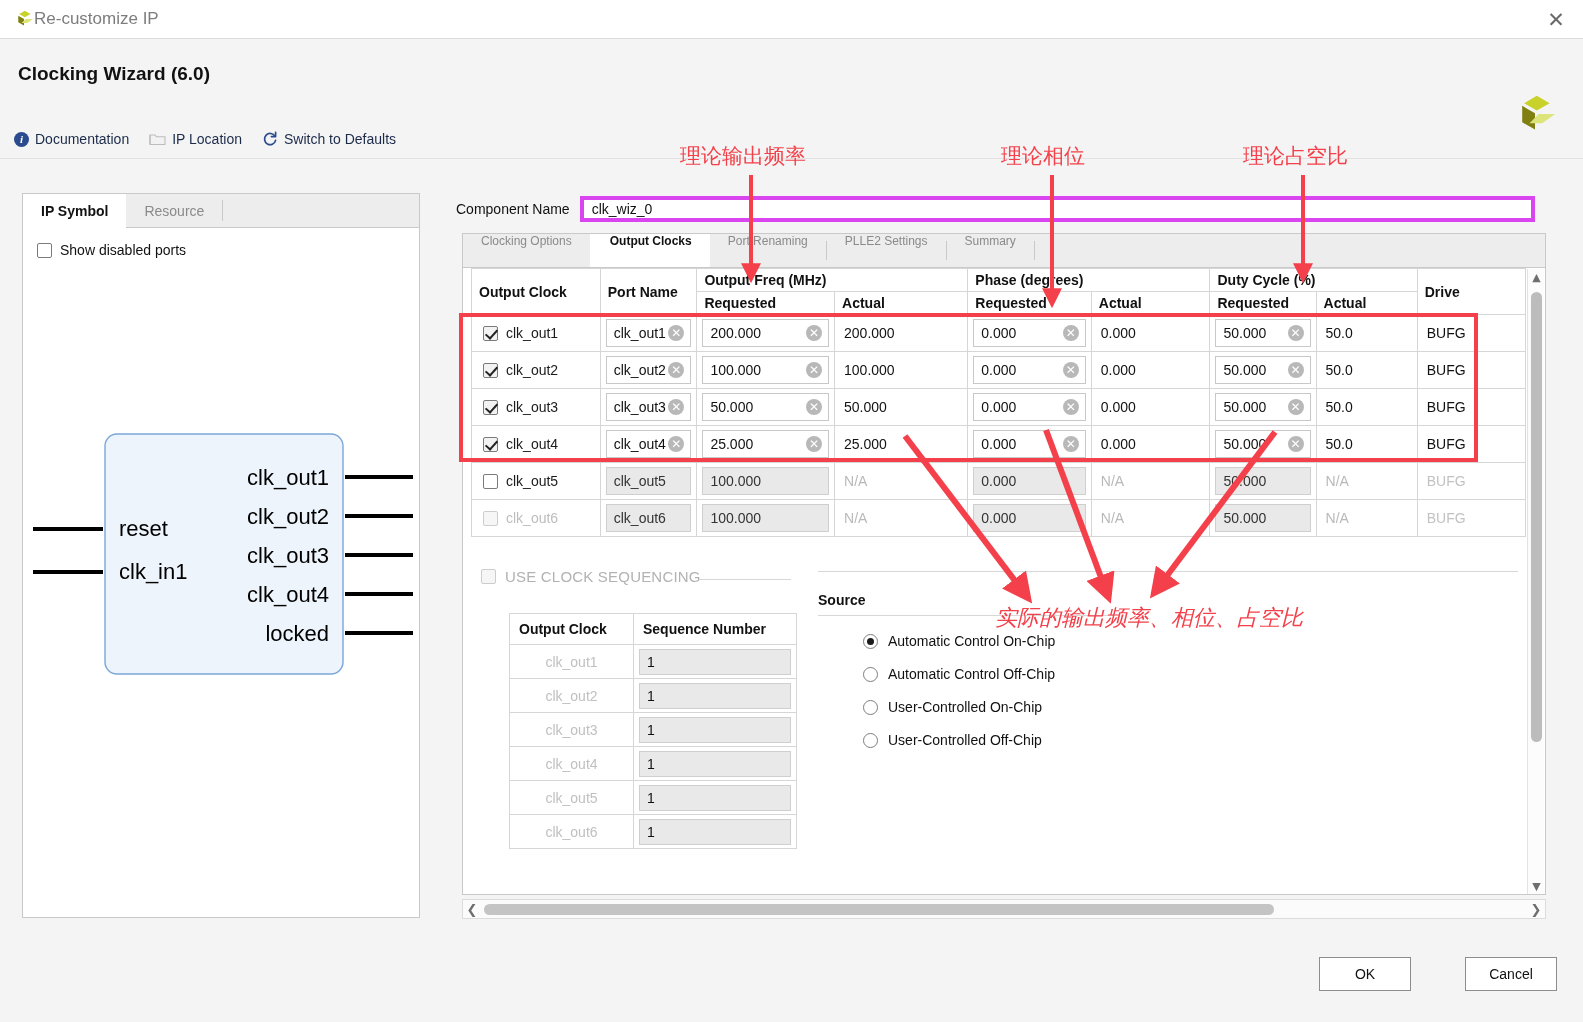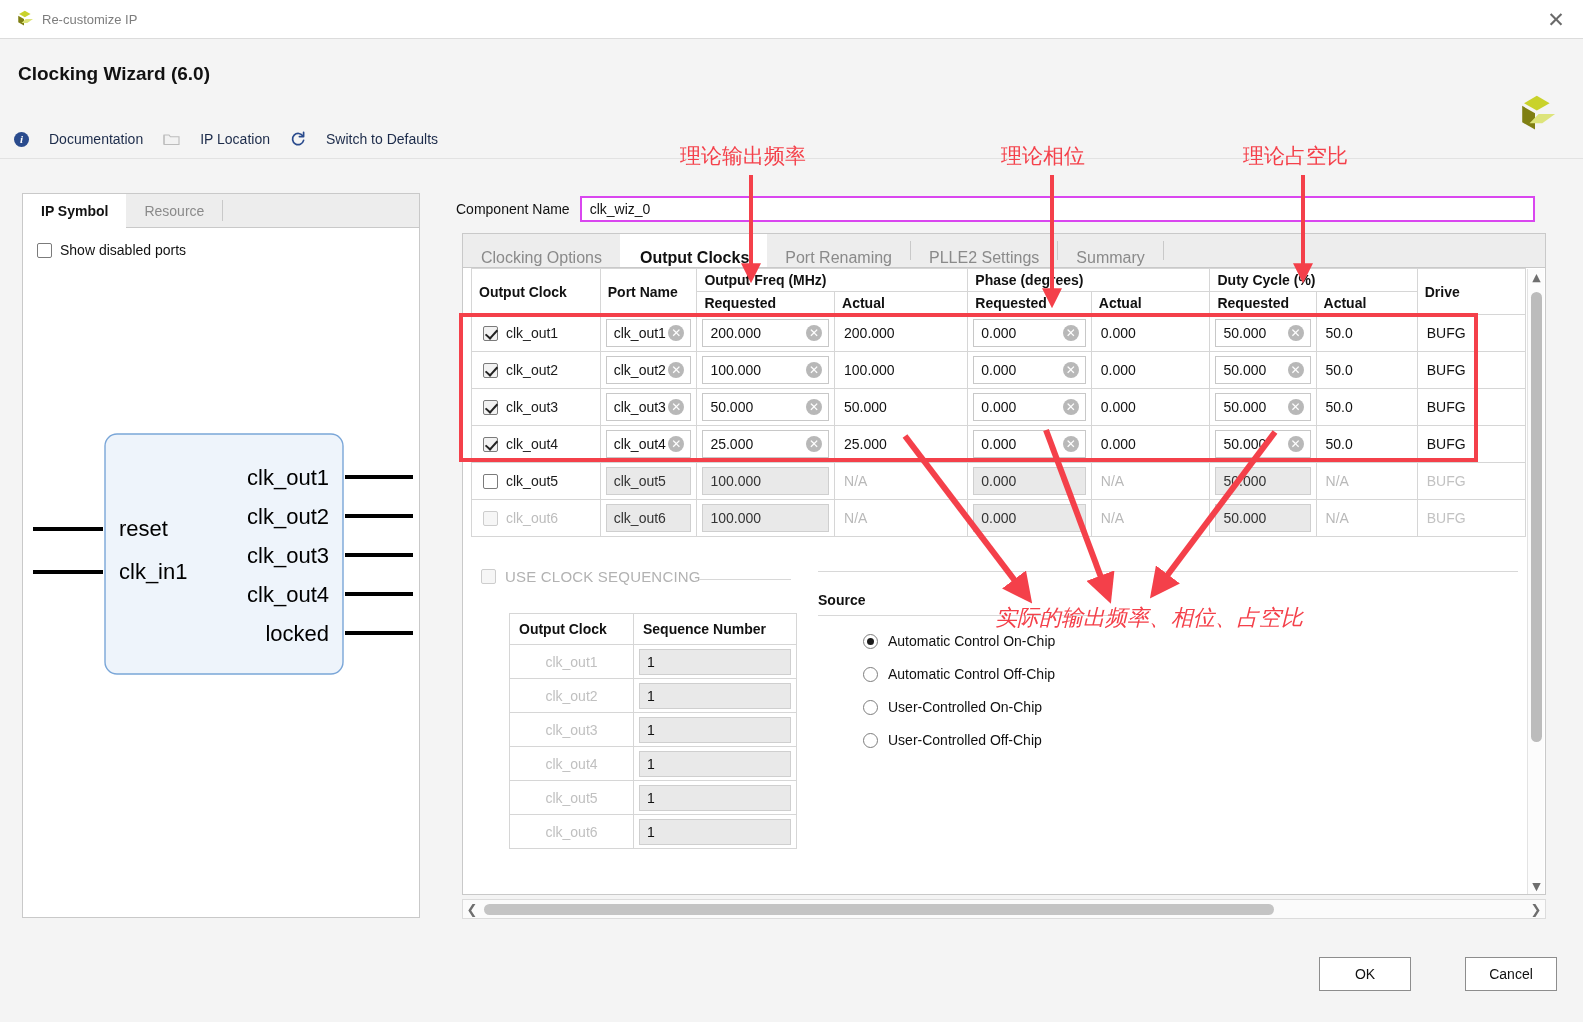--- a/index.html
+++ b/index.html
@@ -15,21 +15,21 @@
   }
 
   
   #titlebar {
     position:absolute; left:0; top:0; width:1583px; height:39px;
     background:#ffffff; border-bottom:1px solid #dcdcdc;
     display:flex; align-items:center;
   }
   #titlebar .tb-logo { margin-left:14px; width:20px; height:18px; }
   #titlebar .tb-title {
-    margin-left:8px; font-size:13px; color:#7d7d7d;
+    font-size:17px; color:#7d7d7d;
   }
   #close-btn {
     position:absolute; right:14px; top:8px; width:26px; height:24px;
     display:flex; align-items:center; justify-content:center;
     color:#6a6a6a; font-size:21px; line-height:1; cursor:pointer;
     font-family:"DejaVu Sans", sans-serif;
   }
 
   
   #header {
@@ -37,21 +37,21 @@
     background:#f4f4f4; border-bottom:1px solid #e2e2e2;
   }
   #wizard-title {
     position:absolute; left:18px; top:24px;
     font-size:19px; font-weight:bold; color:#111;
   }
   #xlogo { position:absolute; right:26px; top:55px; width:44px; height:42px; }
 
   #toolbar { position:absolute; left:14px; top:92px; display:flex; align-items:center; }
   .tb-item { display:flex; align-items:center; margin-right:20px; cursor:pointer; }
-  .tb-item .lbl { font-size:14px; color:#1c2b4a; margin-left:20px; }
+  .tb-item .lbl { font-size:14px; color:#1c2b4a; margin-left:6px; }
   .ico-info {
     width:15px; height:15px; border-radius:50%; background:#2a4b8d; color:#fff;
     font-size:11px; font-weight:bold; font-style:italic;
     display:flex; align-items:center; justify-content:center;
     font-family:"Liberation Serif", serif;
   }
 
   
   #left-panel {
     position:absolute; left:22px; top:193px; width:398px; height:725px;
@@ -95,31 +95,31 @@
   #right-panel {
     position:absolute; left:456px; top:193px; width:1090px; height:725px;
   }
   #comp-name-row {
     position:absolute; left:0; top:0; width:1090px; height:32px;
     display:flex; align-items:center;
   }
   #comp-name-label { font-size:14px; color:#111; }
   #comp-name-input {
     margin-left:10px; width:955px; height:26px; background:#ffffff;
-    border:2px solid #d946ef; display:flex; align-items:center;
+    border:4px solid #d946ef; display:flex; align-items:center;
     padding-left:8px; font-size:14px; color:#111;
   }
 
   #tabstrip {
     position:absolute; left:6px; top:40px; width:1084px; height:34px;
     background:#ededed; border:1px solid #c9c9c9; border-bottom:none;
     display:flex; align-items:stretch;
   }
   .rtab {
-    display:flex; align-items:flex-end; padding:0 18px; font-size:16px;
+    display:flex; align-items:flex-start; padding:0 18px; font-size:12px;
     color:#8a8a8a; cursor:pointer;
   }
   .rtab.active { background:#ffffff; color:#111; font-weight:bold;padding-left:20px; }
   .rtab-sep { width:1px; background:#c9c9c9; margin:7px 0; }
 
   #content-box {
     position:absolute; left:6px; top:74px; width:1084px; height:628px;
     background:#ffffff; border:1px solid #c9c9c9; overflow:hidden;
   }
 

